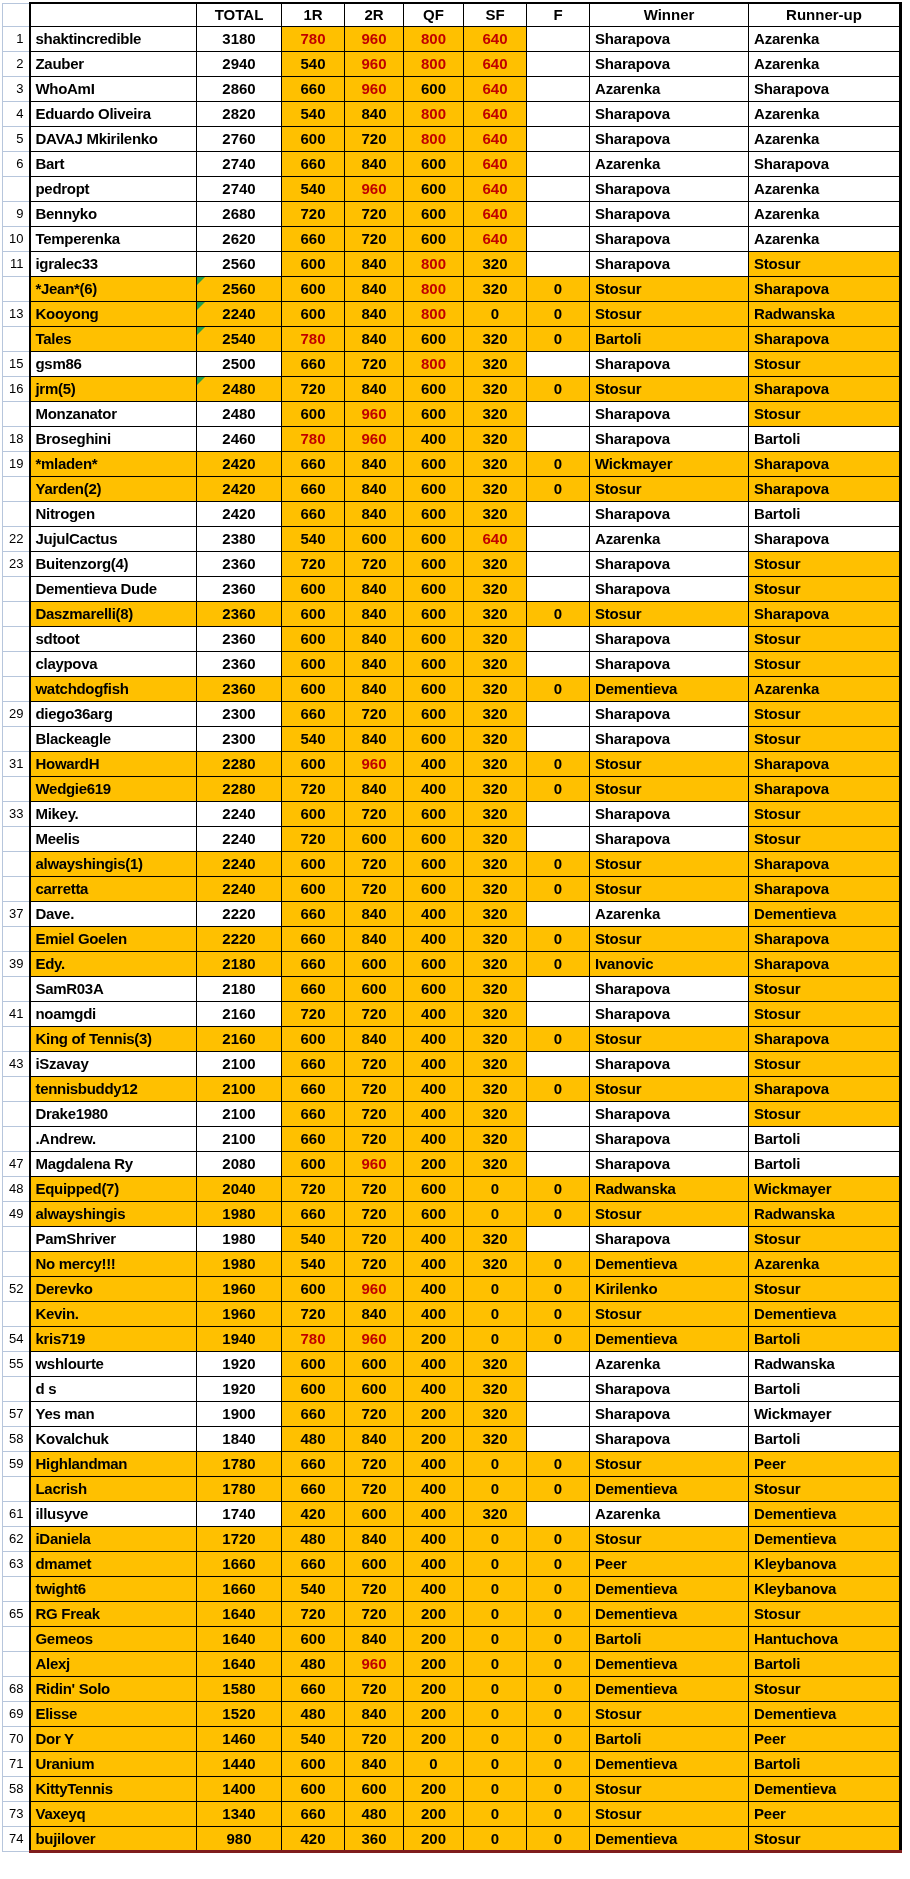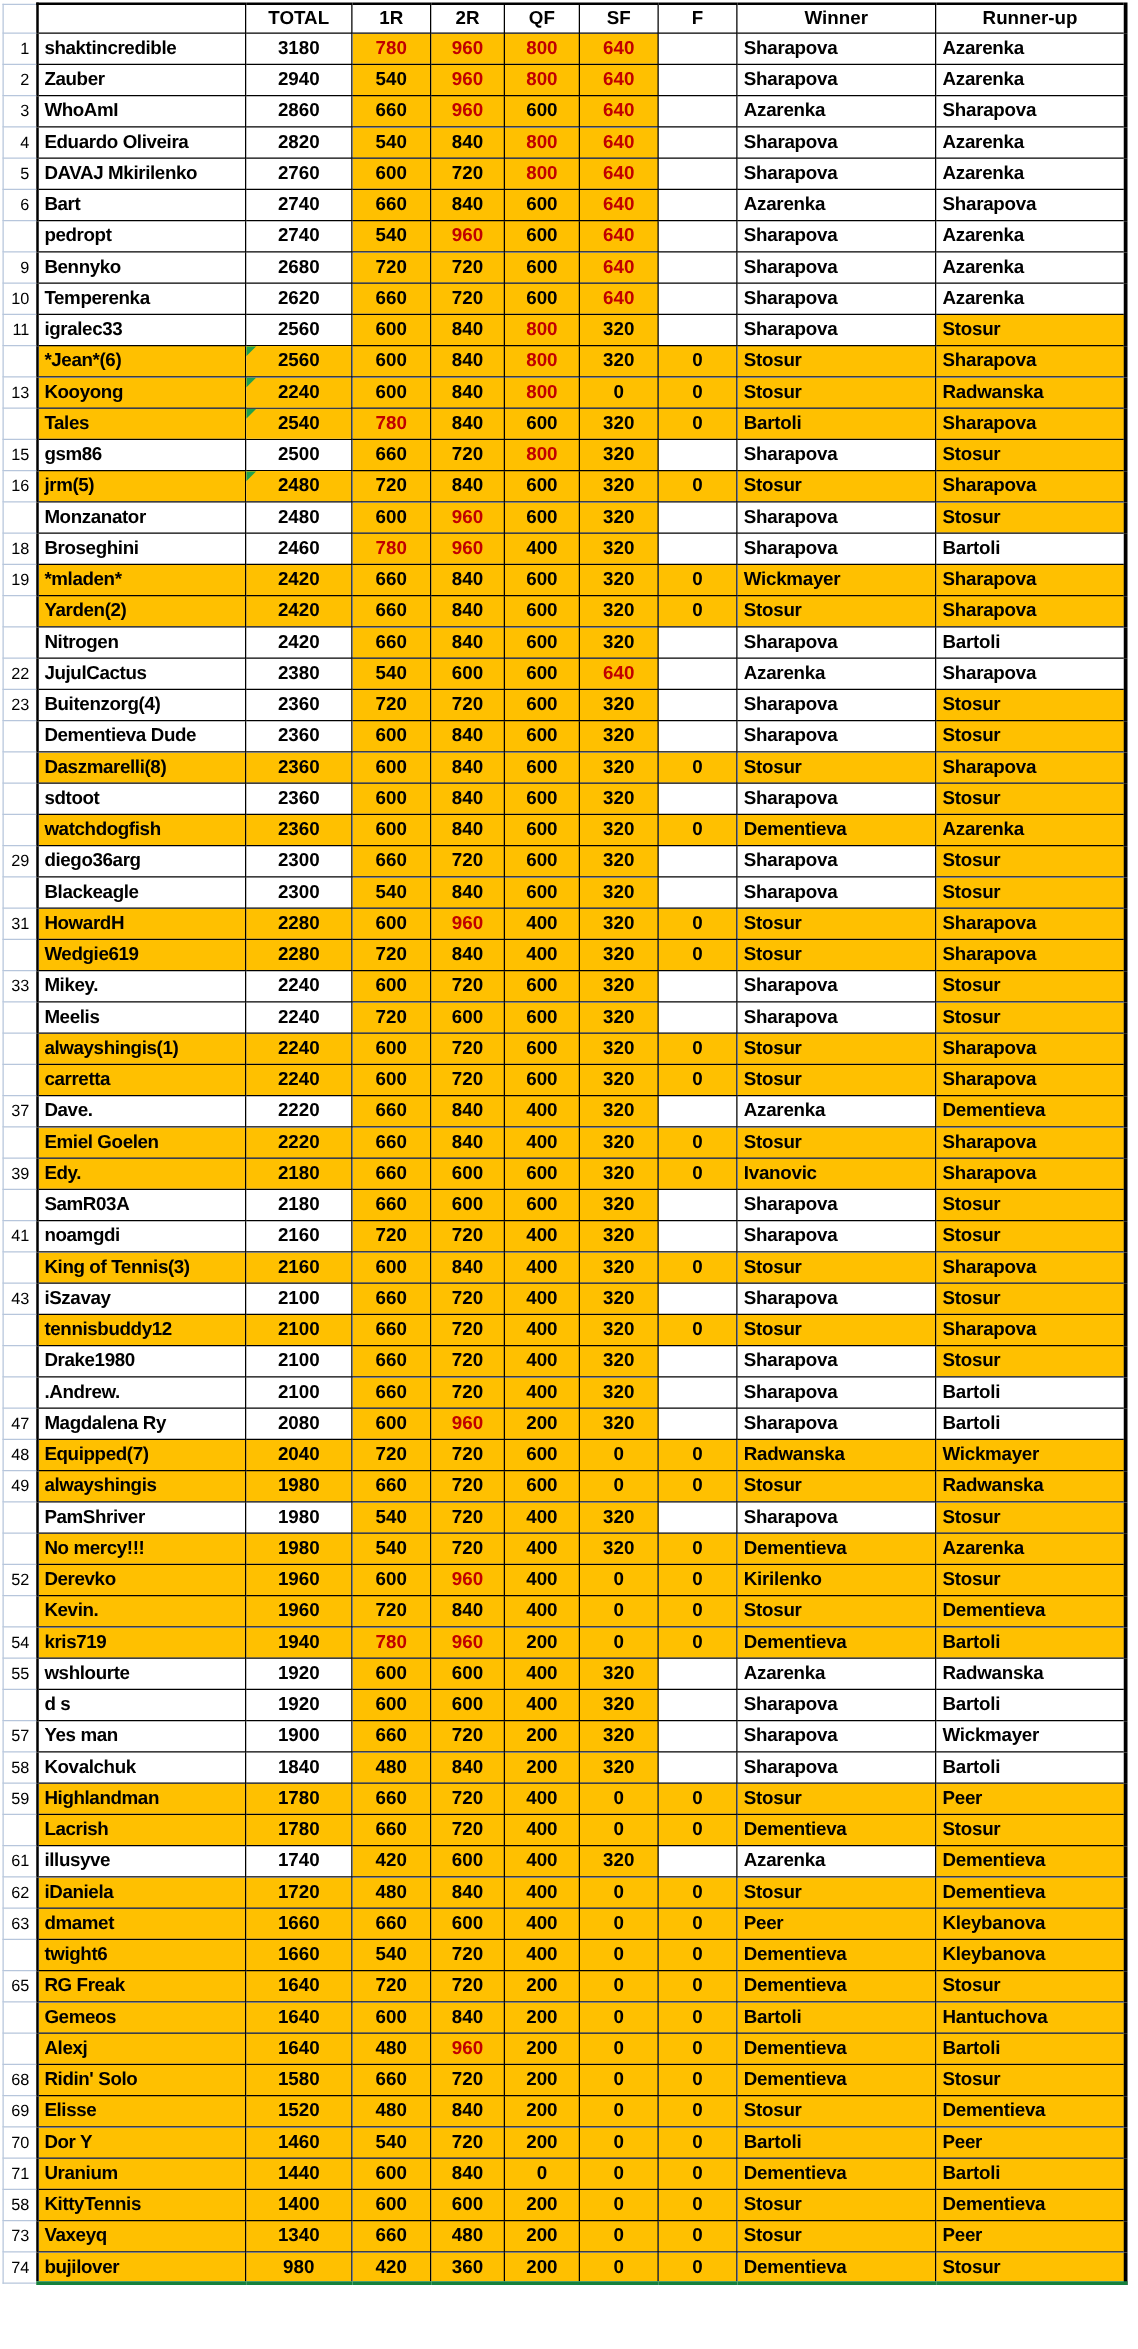--- a/index.html
+++ b/index.html
@@ -8,21 +8,21 @@
   table{border-collapse:collapse;table-layout:fixed;}
   td,th{box-sizing:border-box;overflow:hidden;white-space:nowrap;
         font-size:15px;font-weight:bold;color:#000;padding:0 4px;}
   tr.hdr th{height:23px;text-align:center;background:#fff;margin-top:44px;}
   tr.datarow td{height:25px;}
   
   .g{border:1px solid #000;}
   .ol{border-left:2px solid #000;}
   .ot{border-top:2px solid #000;}
   .or{border-right:3px solid #000;}
-  .ob{border-bottom:3px solid #15803d;}
+  .ob{border-bottom:3px solid #7f1d1d;}
   
   .rank{border-left:1px solid var(--rankblue);border-bottom:1px solid var(--rankblue);
         background:#fff;font-weight:normal;font-size:13px;text-align:right;padding:0 5px 0 2px;}
   .rank-top{border-top:1px solid var(--rankblue);}
   .name{text-align:left;padding-left:5px;letter-spacing:-0.3px;}
   .pick{text-align:left;padding-left:5px;letter-spacing:-0.2px;}
   .num{text-align:center;padding:0 2px;}
   .bg-o{background:var(--orange);}
   .bg-w{background:#fff;}
   .red{color:var(--red);}
@@ -356,20 +356,32 @@
         <td class="g num bg-o">600</td>
         <td class="g num bg-o">840</td>
         <td class="g num bg-o">600</td>
         <td class="g num bg-o">320</td>
         <td class="g num bg-w"></td>
         <td class="g pick bg-w">Sharapova</td>
         <td class="g pick or bg-o">Stosur</td>
       </tr>
       <tr class="datarow">
         <td class="rank "></td>
+        <td class="g ol name bg-w">claypova</td>
+        <td class="g num bg-w">2360</td>
+        <td class="g num bg-o">600</td>
+        <td class="g num bg-o">840</td>
+        <td class="g num bg-o">600</td>
+        <td class="g num bg-o">320</td>
+        <td class="g num bg-w"></td>
+        <td class="g pick bg-w">Sharapova</td>
+        <td class="g pick or bg-o">Stosur</td>
+      </tr>
+      <tr class="datarow">
+        <td class="rank "></td>
         <td class="g ol name bg-o">watchdogfish</td>
         <td class="g num bg-o">2360</td>
         <td class="g num bg-o">600</td>
         <td class="g num bg-o">840</td>
         <td class="g num bg-o">600</td>
         <td class="g num bg-o">320</td>
         <td class="g num bg-o">0</td>
         <td class="g pick bg-o">Dementieva</td>
         <td class="g pick or bg-o">Azarenka</td>
       </tr>

